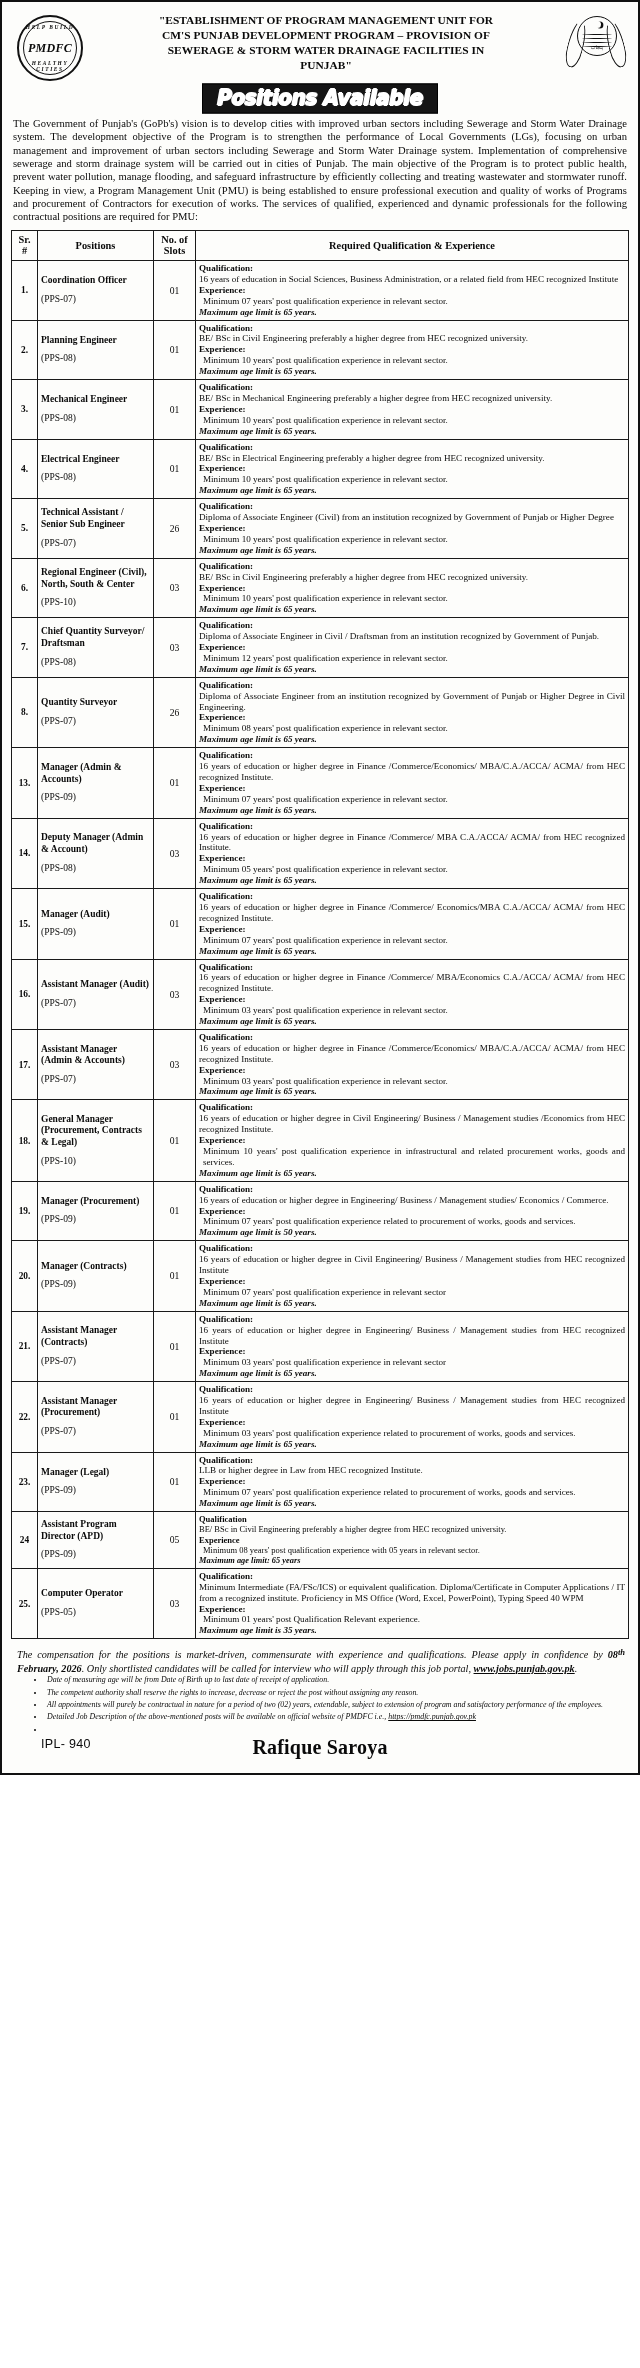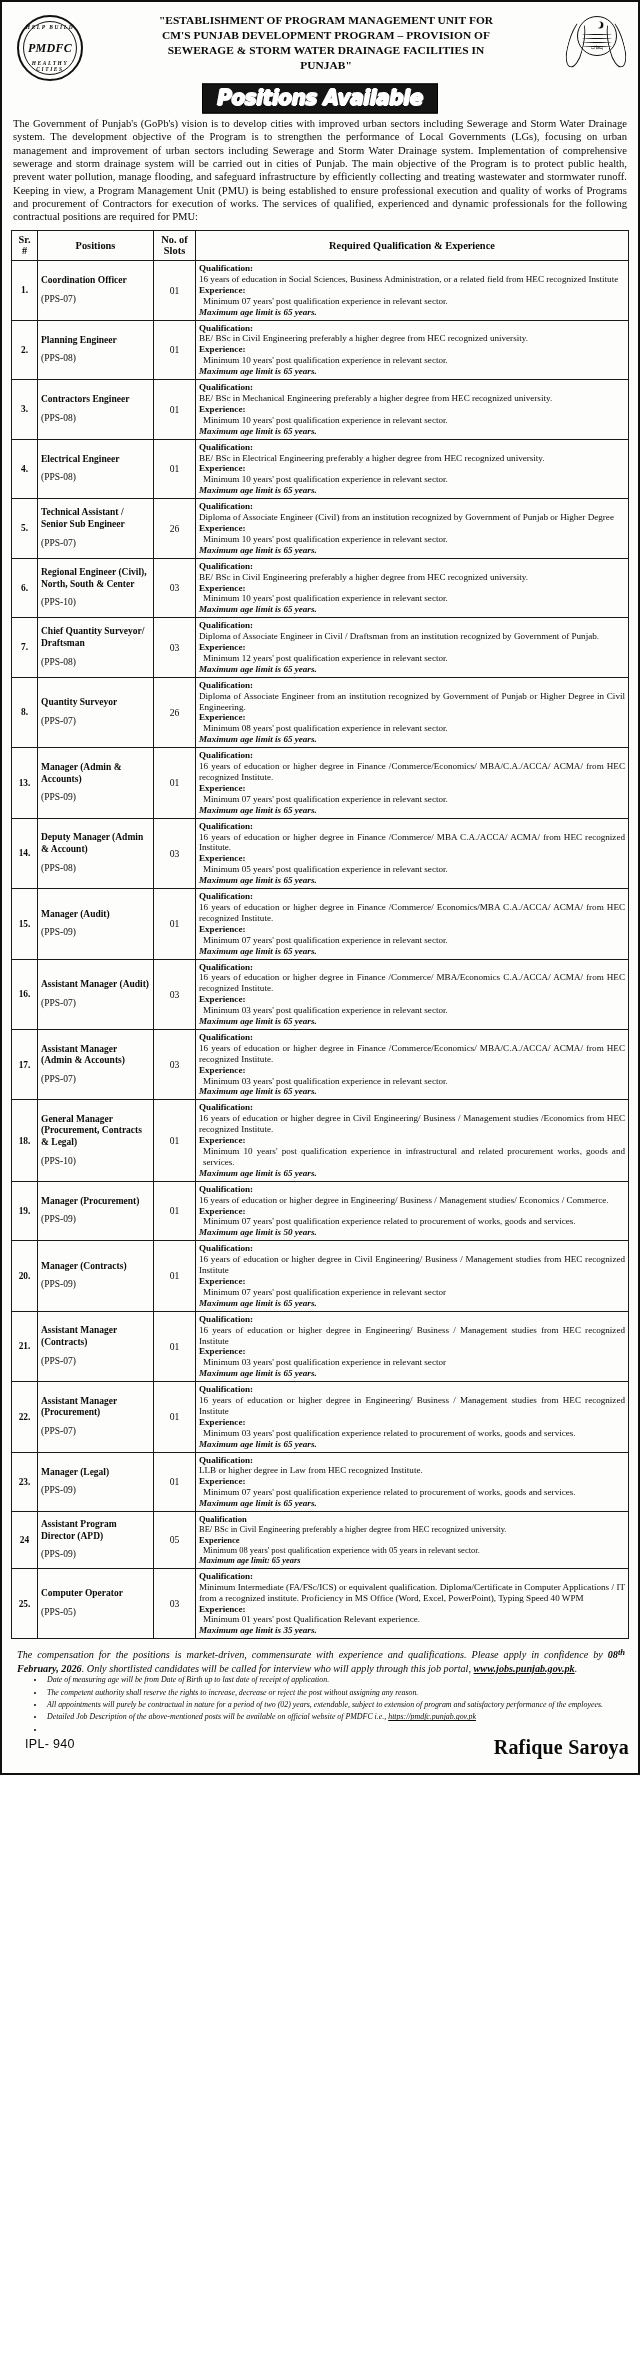--- a/index.html
+++ b/index.html
@@ -169,38 +169,38 @@
     list-style:disc;
     font-style:italic;
     font-size:7.9px;
     line-height:1.38;
   }
   ul.notes li{ margin-bottom:1.5px; text-align:justify; padding-left:2px;}
   ul.notes li .lnk{text-decoration:underline;}
   ul.notes li.empty{min-height:9px;}
 
   .signoff{
-    text-align:right;
+    text-align:center;
     margin-top:-1px;
   }
   .sig-name{
     font-weight:bold;
     font-size:20px;
     line-height:1.16;
     letter-spacing:.2px;
   }
   .sig-title{
     font-weight:bold;
     font-size:21px;
     line-height:1.18;
     letter-spacing:.2px;
   }
   .ipl{
     position:absolute;
-    left:14px;
+    left:30px;
     bottom:14px;
     font-family:"Liberation Sans", sans-serif;
     font-size:12.5px;
     letter-spacing:.3px;
   }
   .sign-area{position:relative; padding-bottom:6px;}
 </style>
 </head>
 <body>
 
@@ -287,21 +287,21 @@
           <td class="req">
             <span class="lbl">Qualification:</span>
             <span class="txt">BE/ BSc in Civil Engineering preferably a higher degree from HEC recognized university.</span>
             <span class="lbl">Experience:</span>
             <span class="txt ind">Minimum 10 years' post qualification experience in relevant sector.</span>
             <span class="age">Maximum age limit is 65 years.</span>
           </td>
         </tr>
         <tr>
           <td class="sr"><span>3.</span></td>
-          <td class="pos"><span>Contractors Engineer</span><span class="pps">(PPS-08)</span></td>
+          <td class="pos"><span>Mechanical Engineer</span><span class="pps">(PPS-08)</span></td>
           <td class="slots"><span>01</span></td>
           <td class="req">
             <span class="lbl">Qualification:</span>
             <span class="txt">BE/ BSc in Mechanical Engineering preferably a higher degree from HEC recognized university.</span>
             <span class="lbl">Experience:</span>
             <span class="txt ind">Minimum 10 years' post qualification experience in relevant sector.</span>
             <span class="age">Maximum age limit is 65 years.</span>
           </td>
         </tr>
         <tr>

